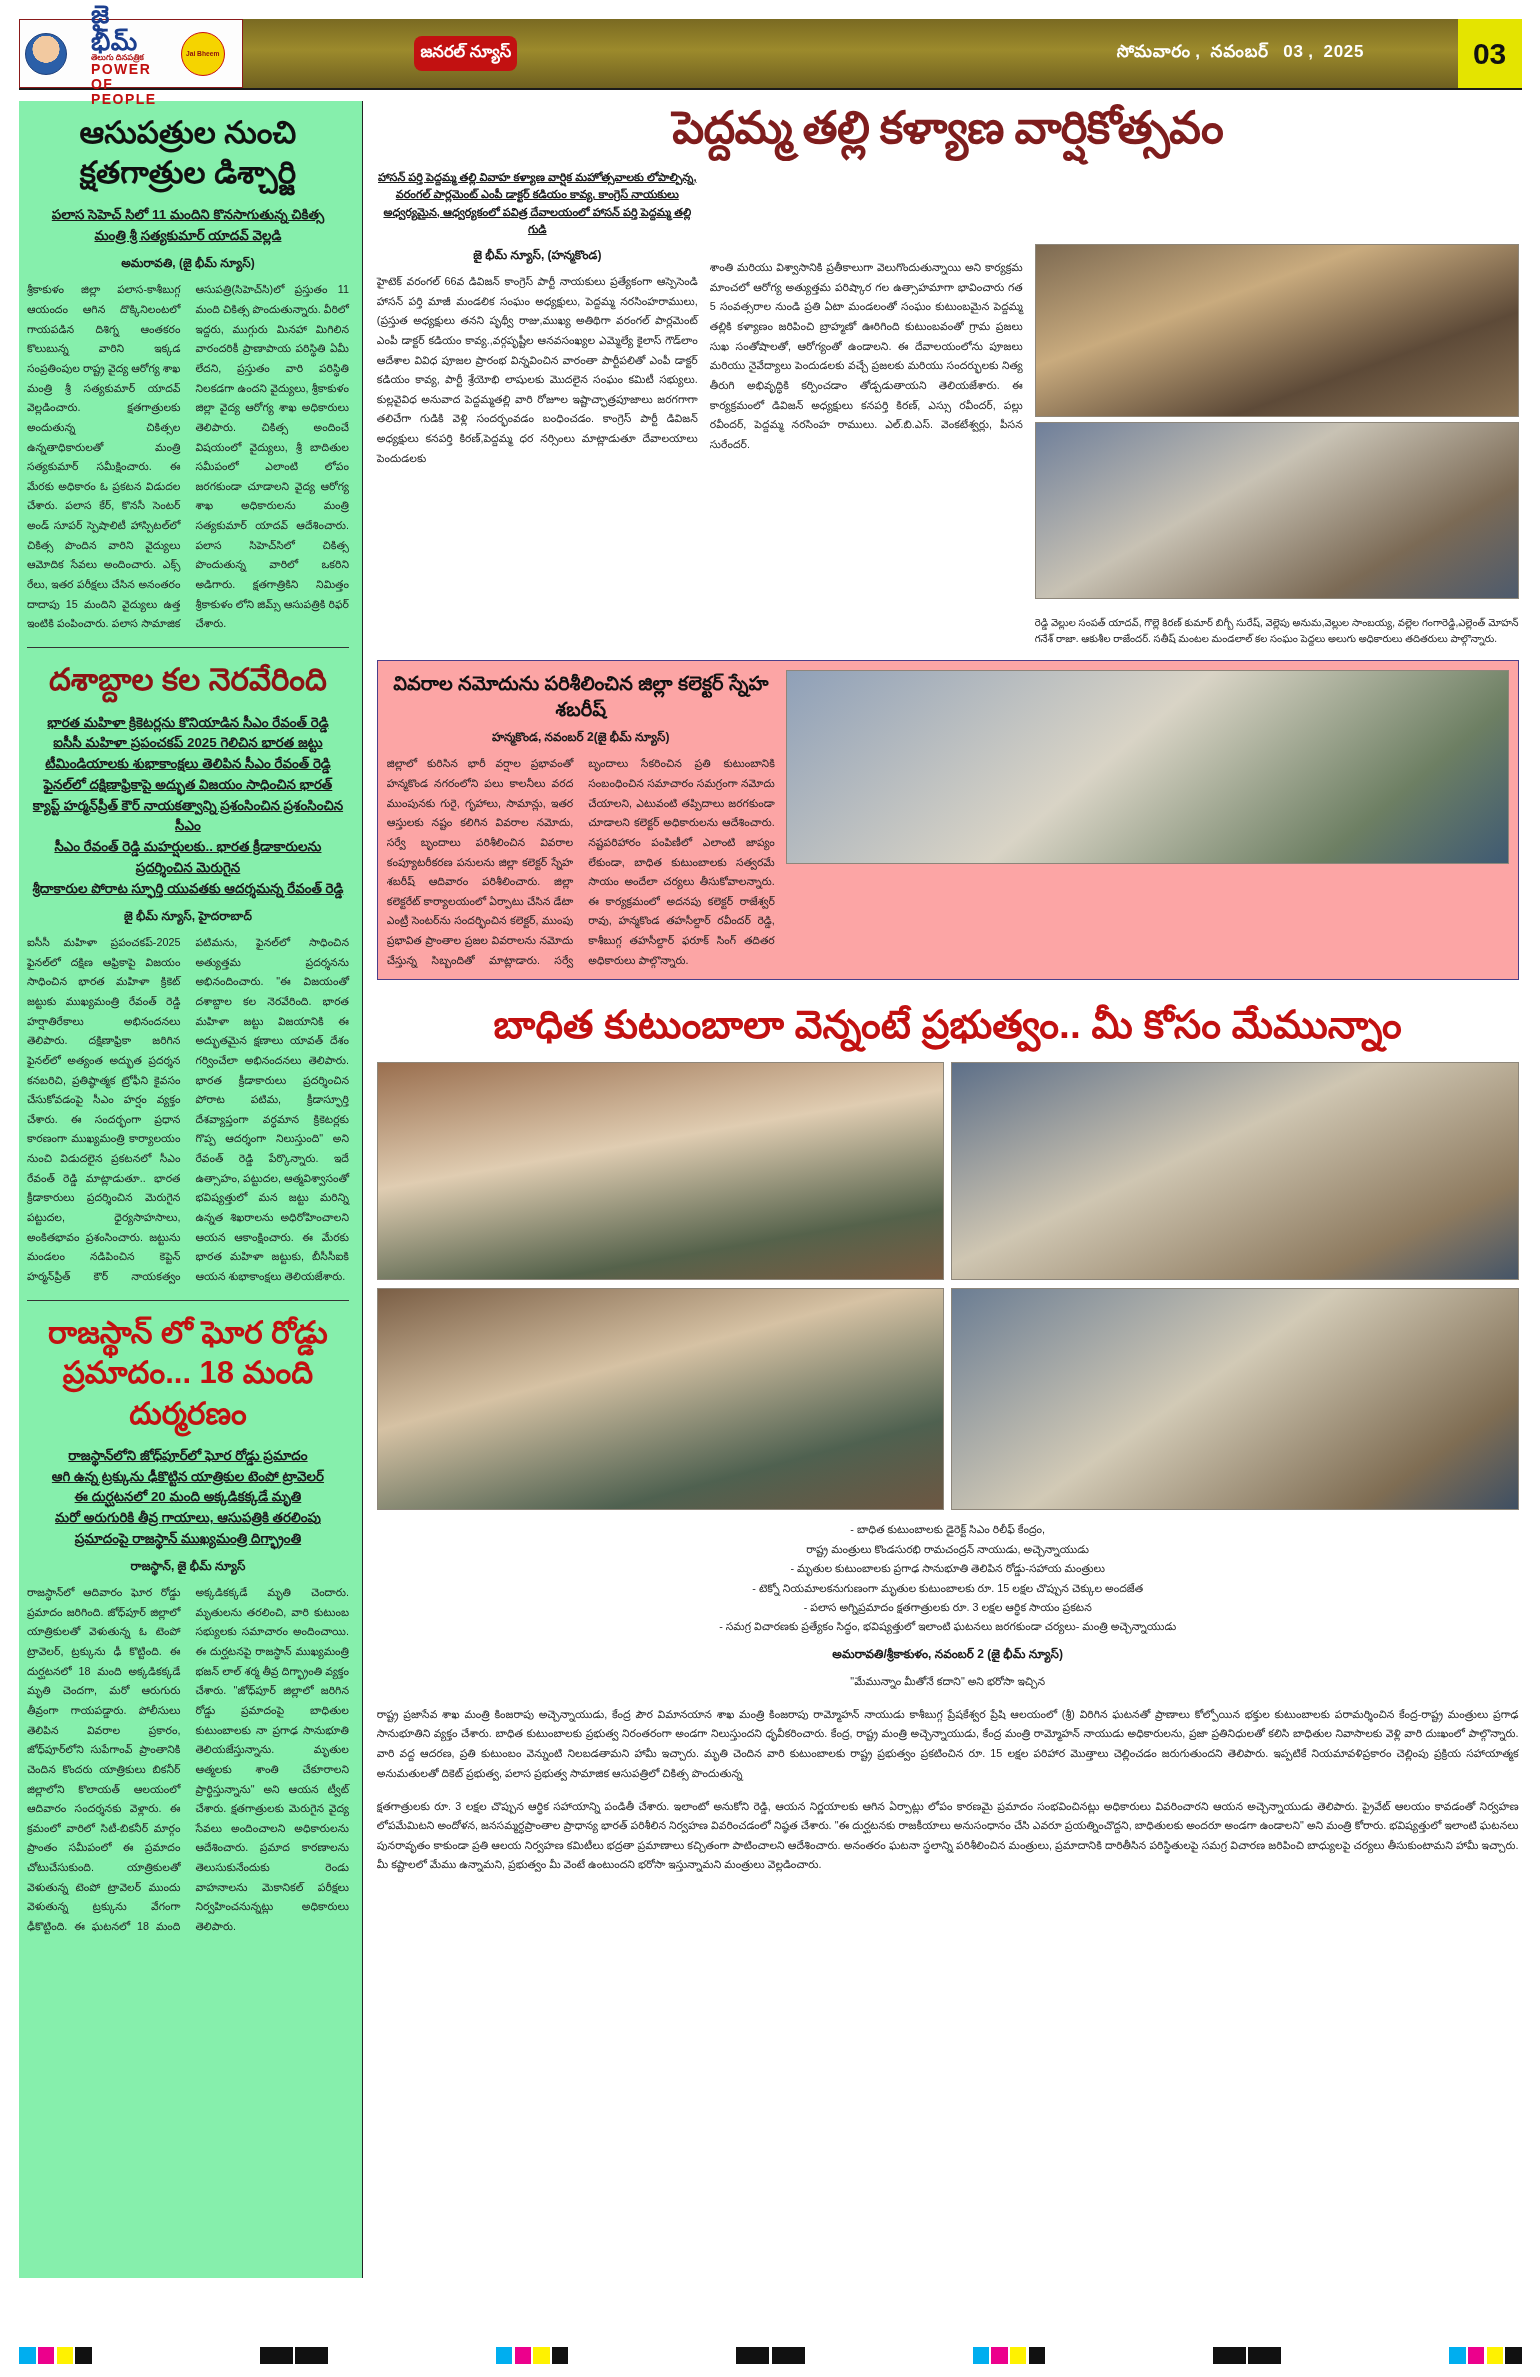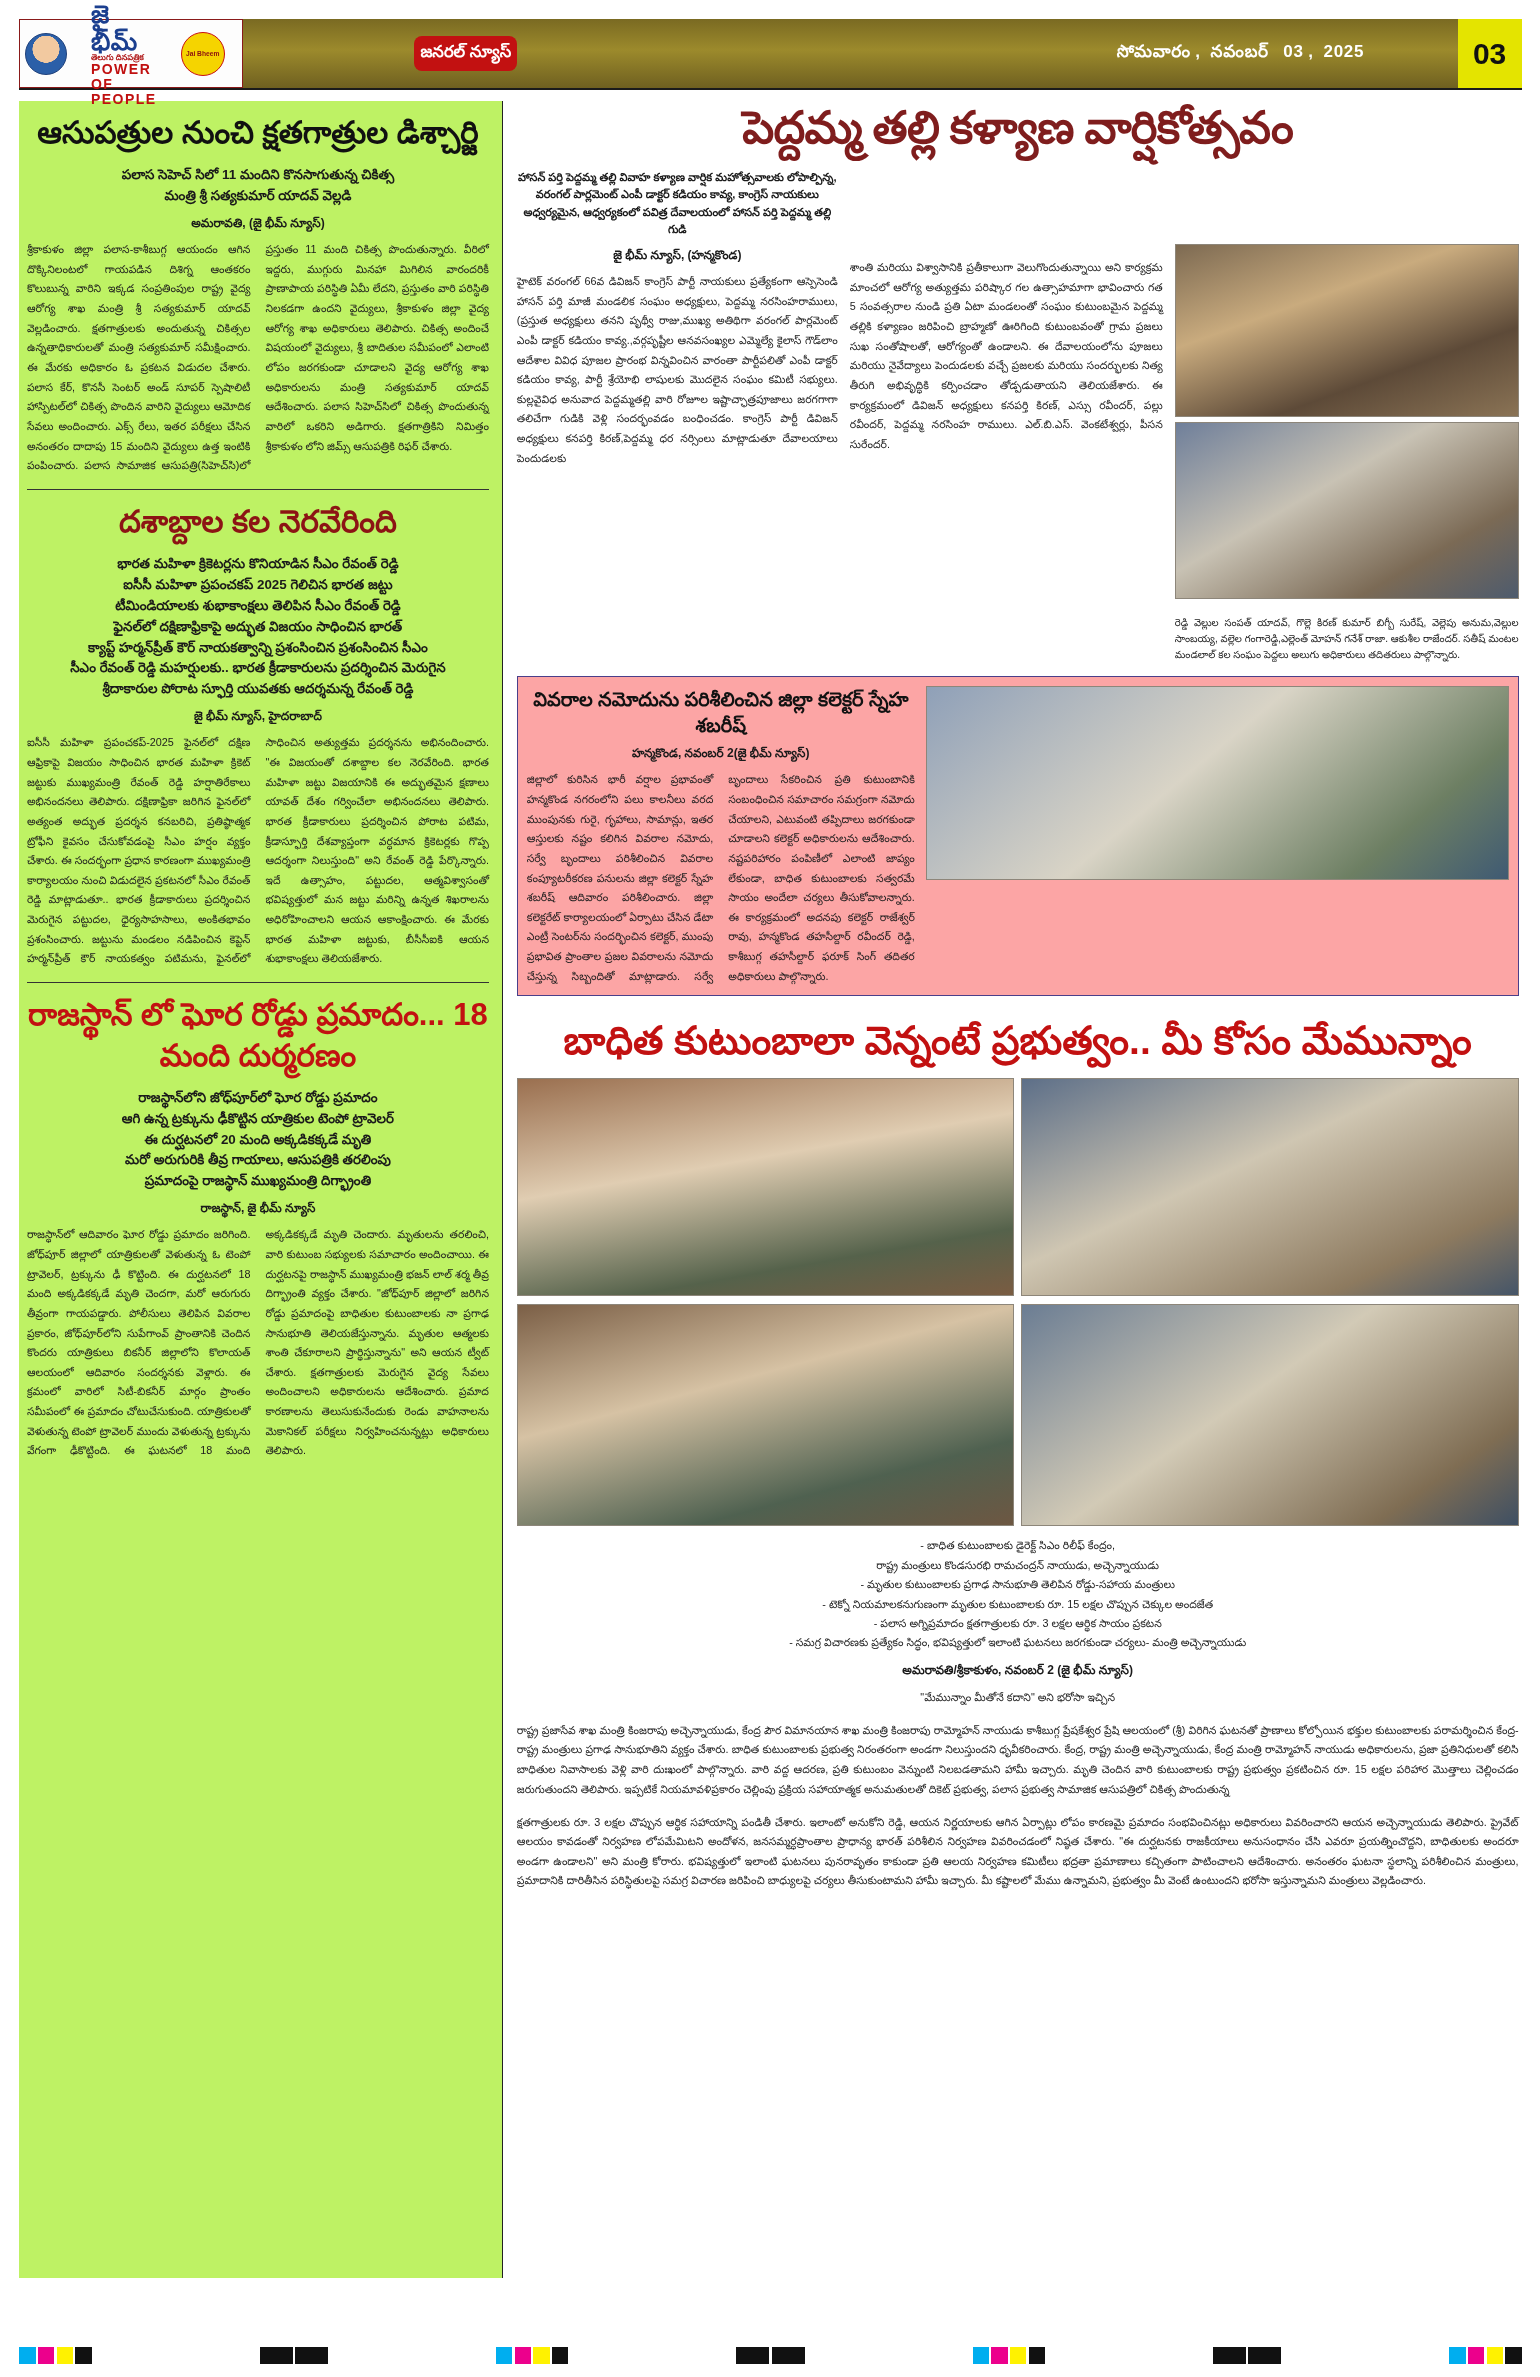--- a/index.html
+++ b/index.html
@@ -98,23 +98,23 @@
   }
 
   
   .content {
     display: flex;
     gap: 13.4px;
     margin-top: 10.4px;
     height: 2177px;
   }
   .col-left {
-    width: 484px;
+    width: 344px;
     flex: none;
-    background: #bef264;
+    background: #86efac;
     border-right: 1.5px solid #222;
     padding: 7.5px 13.4px 0 7.5px;
     box-sizing: border-box;
   }
   .col-right {
     flex: 1;
     padding-right: 3px;
   }
 
   
@@ -138,20 +138,21 @@
   }
   h2.head-left.red { color: #c21111; }
   h2.head-left.maroon { color: #8c1414; }
   .subhead {
     font-size: 13.4px;
     color: #1a1a1a;
     text-align: center;
     line-height: 1.55;
     font-weight: bold;
     margin: 0 0 9px 0;
+    text-decoration: underline;
   }
   .byline {
     font-size: 12px;
     font-weight: bold;
     color: #1a1a1a;
     text-align: center;
     margin: 7.5px 0 7.5px 0;
   }
   .hr {
     border: none;

